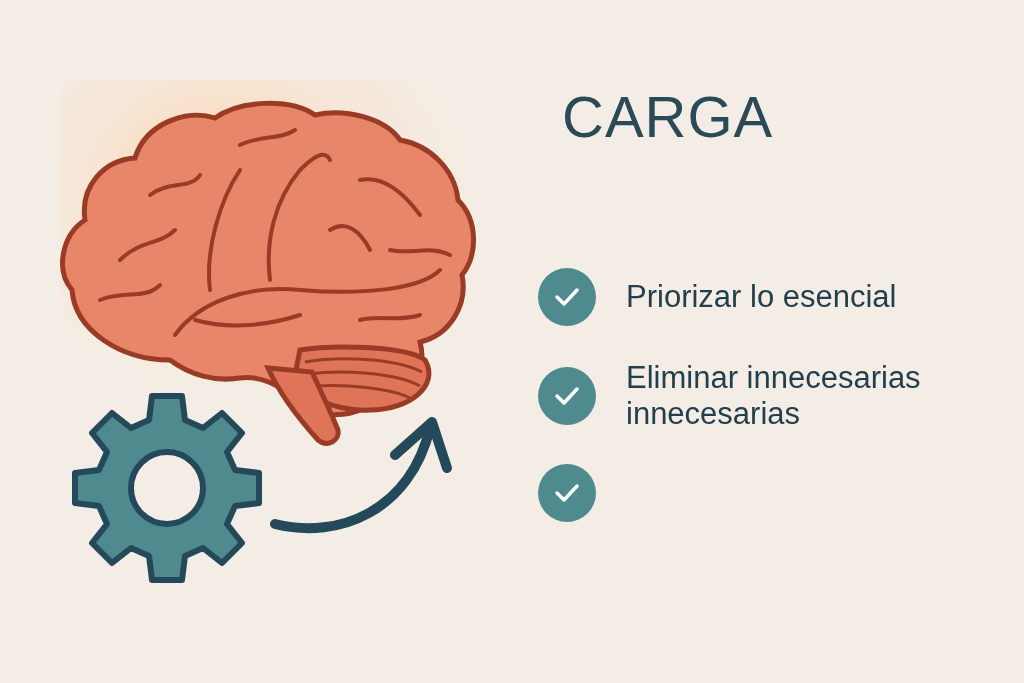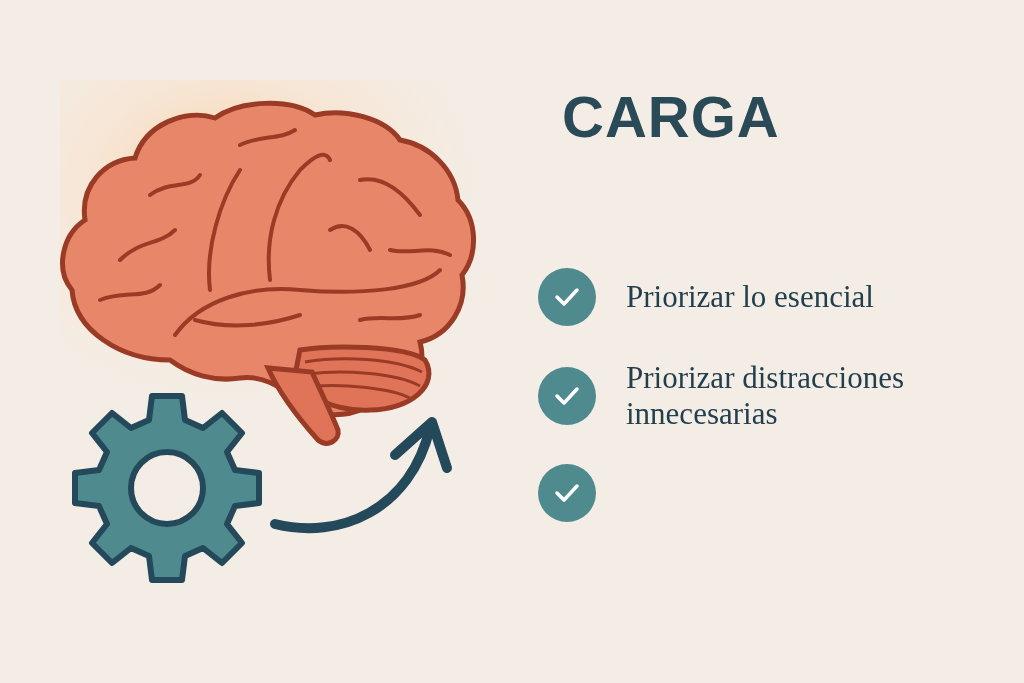--- a/index.html
+++ b/index.html
@@ -8,30 +8,30 @@
     background: #f4ede5;
     font-family: "Liberation Sans", "DejaVu Sans", sans-serif;
   }
   .glow {
     position: absolute; left: 60px; top: 80px; width: 420px; height: 320px;
     background: radial-gradient(ellipse at 40% 35%, rgba(255,190,120,0.55) 0%, rgba(255,210,170,0.25) 40%, rgba(244,237,229,0) 70%);
   }
   .illustration { position: absolute; left: 0; top: 0; width: 520px; height: 683px; }
   .title {
     position: absolute; left: 512px; top: 88px; width: 420px;
-    color: #2a4a58; font-weight: 700; font-size: 58px; line-height: 58px;
+    color: #2a4a58; font-weight: 400; font-size: 58px; line-height: 58px;
     letter-spacing: 1px;
   }
   .title .l1 { display: block; padding-left: 50px; }
   .title .l2 { display: block; }
   .list { position: absolute; left: 538px; top: 268px; width: 480px; }
   .item { display: flex; align-items: center; margin-bottom: 24px; }
   .item .check { width: 58px; height: 58px; flex: 0 0 58px; border-radius: 50%; background: #4f8a8f;
     display: flex; align-items: center; justify-content: center; }
-  .item .text { margin-left: 30px; color: #223f4d; font-size: 31px; line-height: 36px; font-family: Liberation Serif, serif; }
+  .item .text { margin-left: 30px; color: #223f4d; font-size: 31px; line-height: 36px; font-family: Liberation Sans, sans-serif; }
 </style>
 </head>
 <body>
 
 <div class="glow"></div>
 
 <svg class="illustration" viewBox="0 0 520 683">
 
   <g>
     <path d="M170,360 C120,360 75,330 72,290 C55,270 62,235 85,220 C80,185 105,160 135,158 C145,125 185,108 215,118 C240,100 290,98 315,115 C345,108 385,118 400,140 C430,145 455,170 458,200 C478,220 478,255 462,275 C468,305 450,335 420,342 C430,380 400,408 365,408 C340,420 305,415 295,400 C280,385 260,375 240,378 C215,382 190,375 170,360 Z" fill="#e8866a" stroke="#9a3b26" stroke-width="5"></path>
@@ -86,21 +86,21 @@
         </svg>
     </span>
     <span class="text">Priorizar lo esencial</span>
   </div>
   <div class="item" style="margin-bottom:32px">
     <span class="check">
       <svg width="30" height="30" viewBox="0 0 30 30">
           <path d="M5,15 L12,22 L25,8" stroke="#fff" stroke-width="3.5" fill="none" stroke-linecap="round" stroke-linejoin="round"></path>
         </svg>
     </span>
-    <span class="text" style="width:370px">Priorizar distracciones innecesarias</span>
+    <span class="text" style="width:370px">Eliminar innecesarias innecesarias</span>
   </div>
   <div class="item">
     <span class="check">
       <svg width="30" height="30" viewBox="0 0 30 30">
           <path d="M5,15 L12,22 L25,8" stroke="#fff" stroke-width="3.5" fill="none" stroke-linecap="round" stroke-linejoin="round"></path>
         </svg>
     </span>
   </div>
 </div>
 

